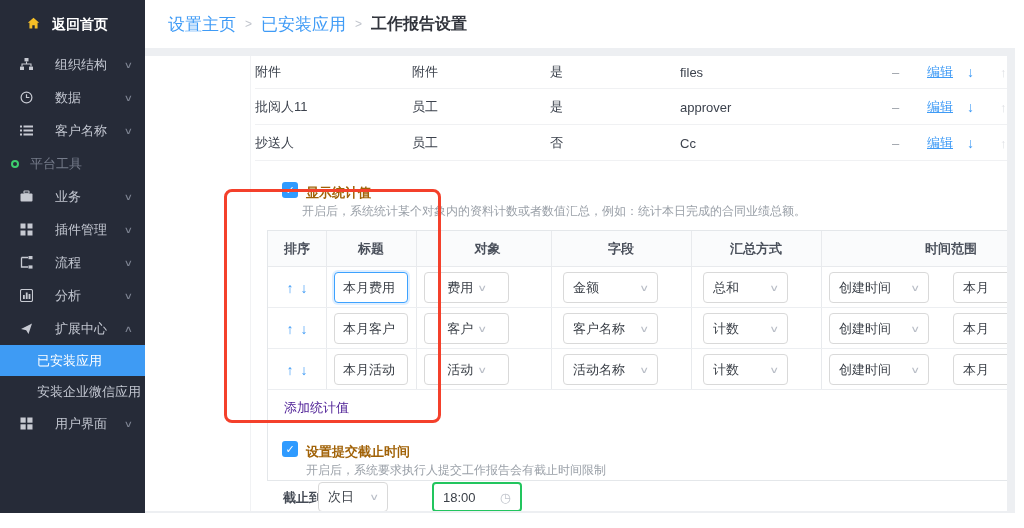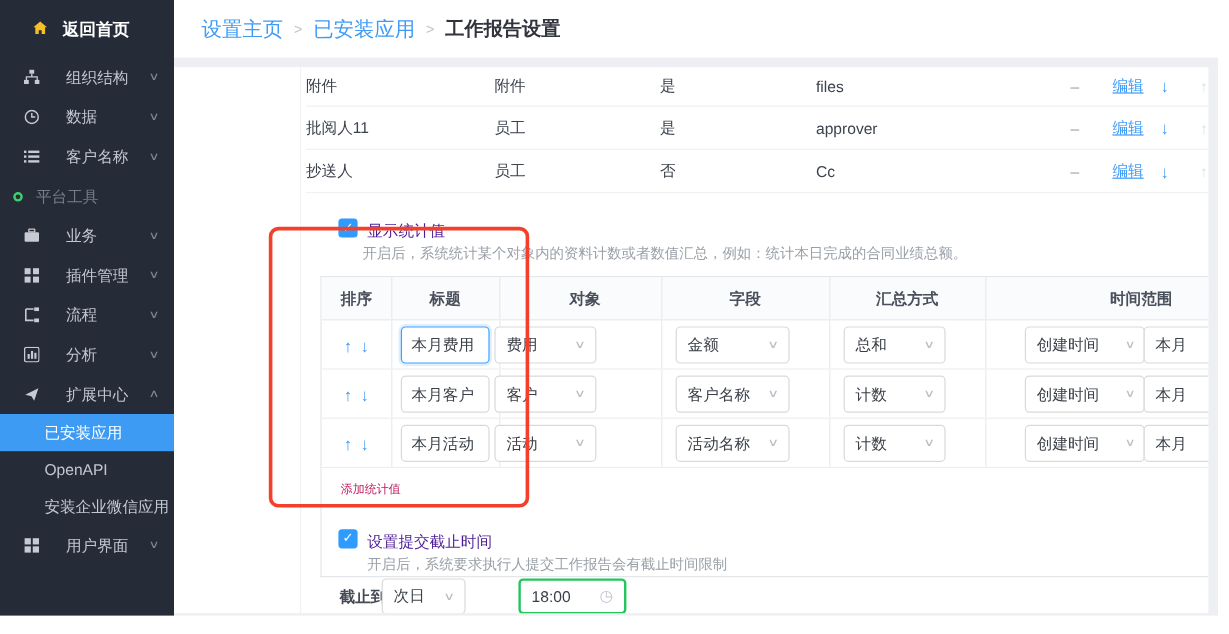--- a/index.html
+++ b/index.html
@@ -40,42 +40,42 @@
   .f-req  { left:295px; }
   .f-api  { left:425px; color:#3c424d; }
   .f-dash { left:637px; color:#9aa0a8; }
   .f-edit { left:672px; color:#3f9bf6; cursor:pointer;text-decoration:underline; }
   .f-down { left:712px; color:#3f9bf6; cursor:pointer; font-size:14px; }
   .f-ghost{ left:745px; color:#c0c4cc; opacity:.55; font-size:13px; }
 
   
   .cb { position:absolute; width:16px; height:16px; background:#2f9bff; border-radius:3px; cursor:pointer; }
   .cb::after { content:"✓"; position:absolute; left:0; top:0; width:16px; height:16px; color:#fff; font-size:11px; line-height:16px; text-align:center; font-weight:bold; }
-  .sec-label { position:absolute; font-size:13px; color:#4c1d95; font-weight:normal; }
+  .sec-label { position:absolute; font-size:13px; color:#a16207; font-weight:bold; }
   .sec-desc  { position:absolute; font-size:12px; color:#9aa0a8; white-space:nowrap; }
 
   
   .stats-table { position:absolute; left:122px; top:174px; width:813px; height:251px; border:1px solid #e4e7ea; border-right:none; }
   .st-header { position:relative; height:36px; background:#fafbfc; border-bottom:1px solid #e8eaed; }
   .st-header .hcell { position:absolute; top:0; height:36px; line-height:36px; text-align:center; font-size:13px; color:#4a505b; font-weight:bold; }
   .st-vline { position:absolute; top:0; width:1px; height:100%; background:#e8eaed; }
   .st-row { position:relative; height:41px; border-bottom:1px solid #eceef1; }
   .st-cell-sort { position:absolute; left:0; top:0; width:58px; height:41px; display:flex; align-items:center; justify-content:center; gap:7px; }
   .arrow-btn { color:#3f9bf6; font-size:14px; cursor:pointer; line-height:1; }
   .st-input { position:absolute; left:66px; top:5px; width:74px; height:31px; border:1px solid #d9d9d9; border-radius:4px; font-size:13px; color:#3b4048; padding:0 8px; outline:none; font-family:inherit; background:#fff; }
   .st-input.focused { border-color:#3da2ff; box-shadow:0 0 0 2px rgba(61,158,255,.16); }
   .sel { position:absolute; top:5px; height:31px; border:1px solid #d9d9d9; border-radius:4px; background:#fff; display:flex; align-items:center; justify-content:space-between; padding:0 9px; font-size:13px; color:#3b4048; cursor:pointer; }
   .sel .sv-chev { color:#b9bec7; font-size:9px; transform:scaleX(1.5); margin-left:6px; }
-  .sel-object  { left:144px; width:85px; }
+  .sel-object  { left:156px; width:85px;justify-content:center; }
   .sel-field   { left:295px; width:95px; }
   .sel-summary { left:435px; width:85px; }
-  .sel-time    { left:586px; width:100px;font-family:Liberation Mono, monospace; }
+  .sel-time    { left:561px; width:100px; }
   .sel-range   { left:685px; width:88px; }
   .st-footer { position:relative; height:36px; display:flex; align-items:center; padding-left:16px; }
-  .add-link { color:#be185d; font-size:10px; cursor:pointer; }
+  .add-link { color:#4c1d95; font-size:13px; cursor:pointer; }
 
   
   .dl-select { position:absolute; left:173px; top:426px; width:70px; height:30px; }
   .dl-time { position:absolute; left:287px; top:426px; width:90px; height:30px; border:2px solid #22c55e; border-radius:4px; background:#fff; display:flex; align-items:center; justify-content:space-between; padding:0 9px; font-size:13px; color:#3b4048; }
   .clock-glyph { color:#c2c6cd; font-size:13px; }
   .dl-label { position:absolute; left:138px; top:433px; font-size:13px; color:#454b55; font-weight:bold; }
 
   
   .annotation { position:absolute; left:79px; top:141px; width:217px; height:234px; border:3px solid #f4402b; border-radius:8px; pointer-events:none; z-index:50; }
 </style>
@@ -184,21 +184,20 @@
         <div class="s-item">
           <span class="icn">
             <svg viewBox="0 0 13 13" fill="currentColor">
               <path d="M1 7 L12 1.5 L8.5 12 L6.2 8.2 L1 7 Z"></path>
             </svg>
           </span>
           <span class="lbl">扩展中心</span>
           <span class="chev">∧</span>
         </div>
         <div class="s-sub active">已安装应用</div>
-        <div class="s-sub">OpenAPI</div>
         <div class="s-sub">安装企业微信应用</div>
         <div class="s-item">
           <span class="icn">
             <svg viewBox="0 0 13 13" fill="currentColor">
               <rect x="0.5" y="0.5" width="5.2" height="5.2"></rect>
               <rect x="7.3" y="0.5" width="5.2" height="5.2"></rect>
               <rect x="0.5" y="7.3" width="5.2" height="5.2"></rect>
               <rect x="7.3" y="7.3" width="5.2" height="5.2"></rect>
             </svg>
           </span>

